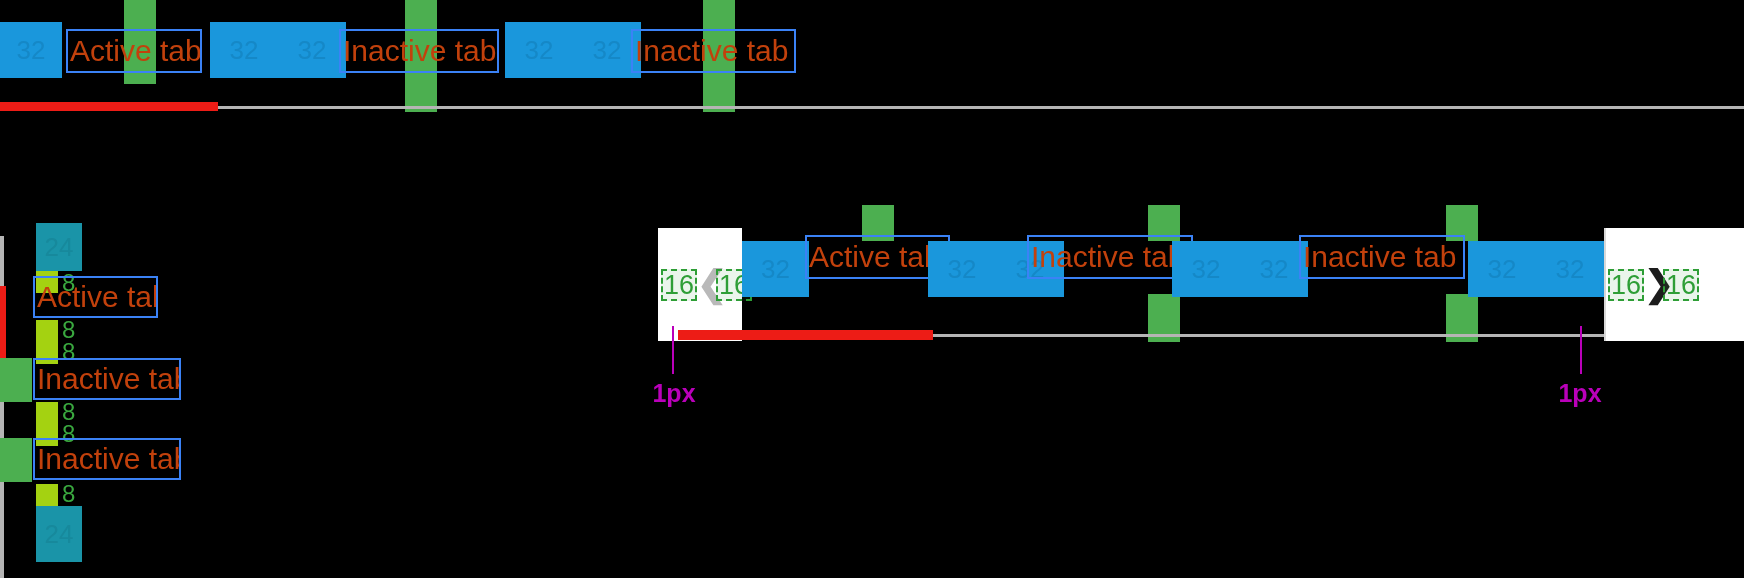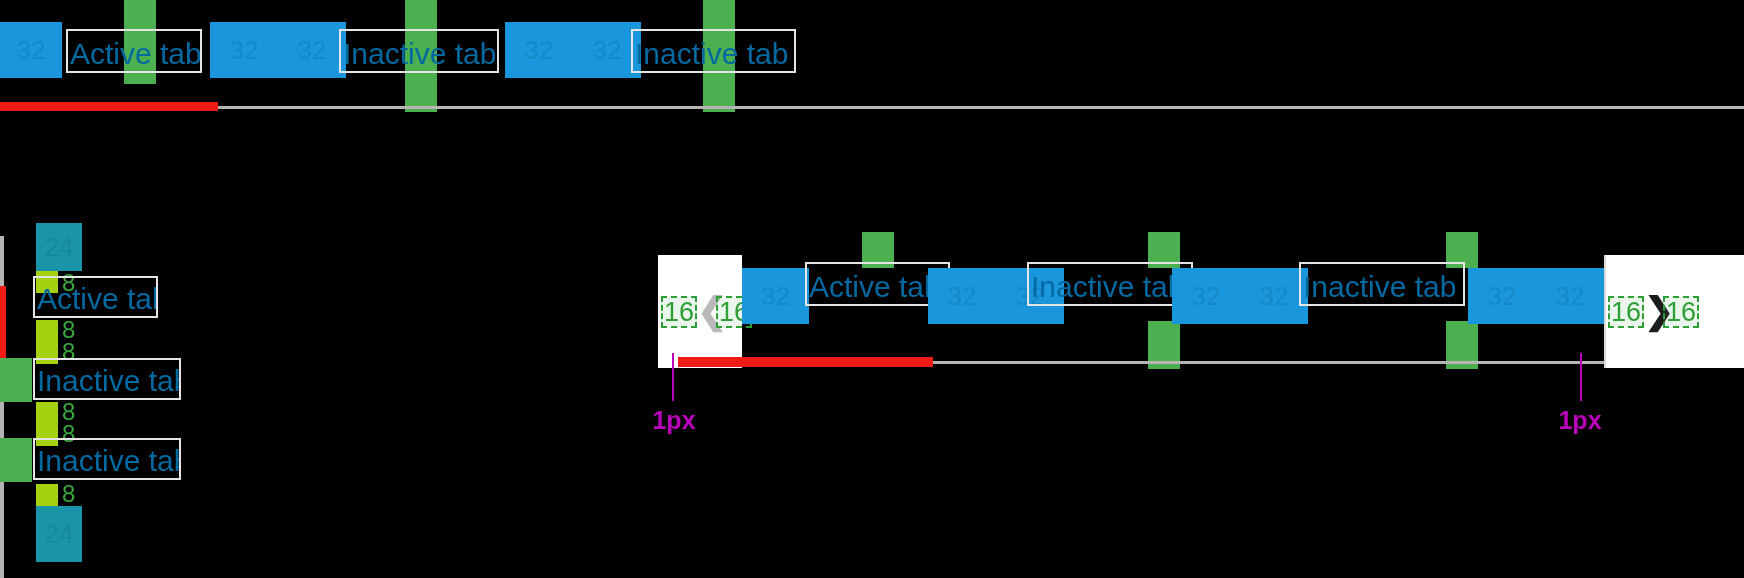--- a/index.html
+++ b/index.html
@@ -36,23 +36,23 @@
   
   .pad-teal {
     background: #1a94a8;
     color: #17899c;
     font-size: 26px; line-height: 1;
     display: flex; align-items: center; justify-content: center;
     overflow: hidden;
   }
   
   .content-box {
-    border: 2px solid #e5e5e5;
-    display: flex; align-items: flex-end;
-    color: #0369a1;
+    border: 2px solid #3b82f6;
+    display: flex; align-items: center;
+    color: #c2410c;
     font-size: 30px;
     white-space: nowrap;
     overflow: hidden;
     background: transparent;
   }
   .content-box.vert { font-size: 30px; }
 
   
   .indicator-red { background: #ed1c16; }
   
@@ -152,21 +152,21 @@
     <div class="abs content-box vert" style="left:33px; top:228px; width:148px; height:42px; padding-left:2px;">
       <span>Inactive tab</span>
     </div>
 
     <div class="abs gap-lime" style="left:36px; top:274px; width:22px; height:22px;"></div>
     <span class="abs gapnum" style="left:62px; top:272px;">8</span>
 
     <div class="abs pad-teal" style="left:36px; top:296px; width:46px; height:56px;">24</div>
   </div>
 
-  <div class="abs" style="left:650px; top:223px; width:1094px; height:230px;text-decoration:underline;">
+  <div class="abs" style="left:650px; top:196px; width:1094px; height:230px;text-decoration:underline;">
 
     <div class="abs scroll-plate" style="left:8px; top:32px; width:84px; height:113px;"></div>
     <div class="abs meas-chip" style="left:11px; top:73px; width:36px; height:32px;">16</div>
     <span class="abs chev disabled" style="left:47px; top:70px; width:22px; text-align:center;">❮</span>
     <div class="abs meas-chip" style="left:66px; top:73px; width:36px; height:32px;">16</div>
 
     <div class="abs gap-green" style="left:212px; top:9px; width:32px; height:36px;"></div>
     <div class="abs gap-green" style="left:498px; top:9px; width:32px; height:36px;"></div>
     <div class="abs gap-green" style="left:498px; top:98px; width:32px; height:48px;"></div>
     <div class="abs gap-green" style="left:796px; top:9px; width:32px; height:36px;"></div>

